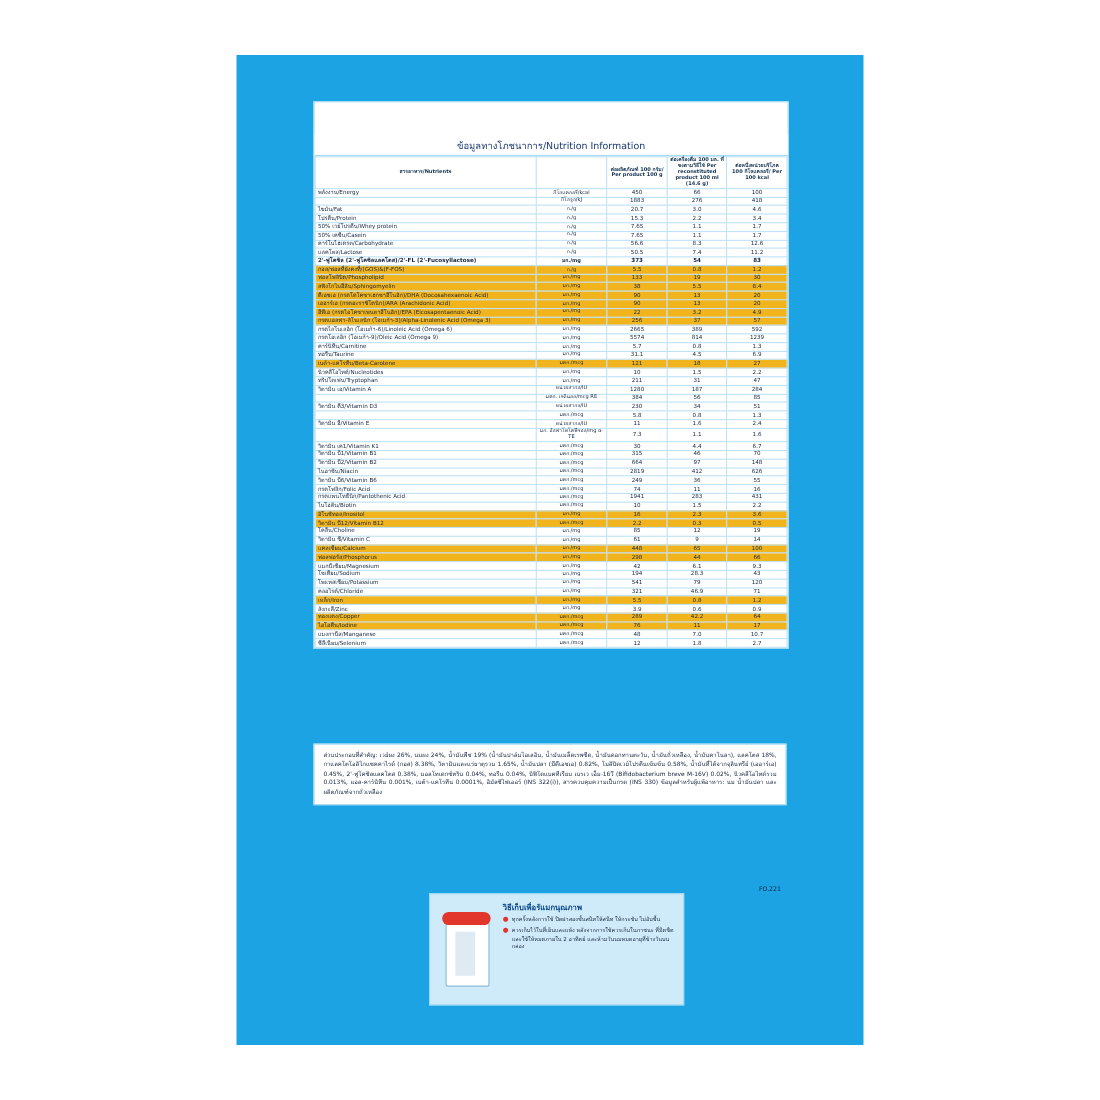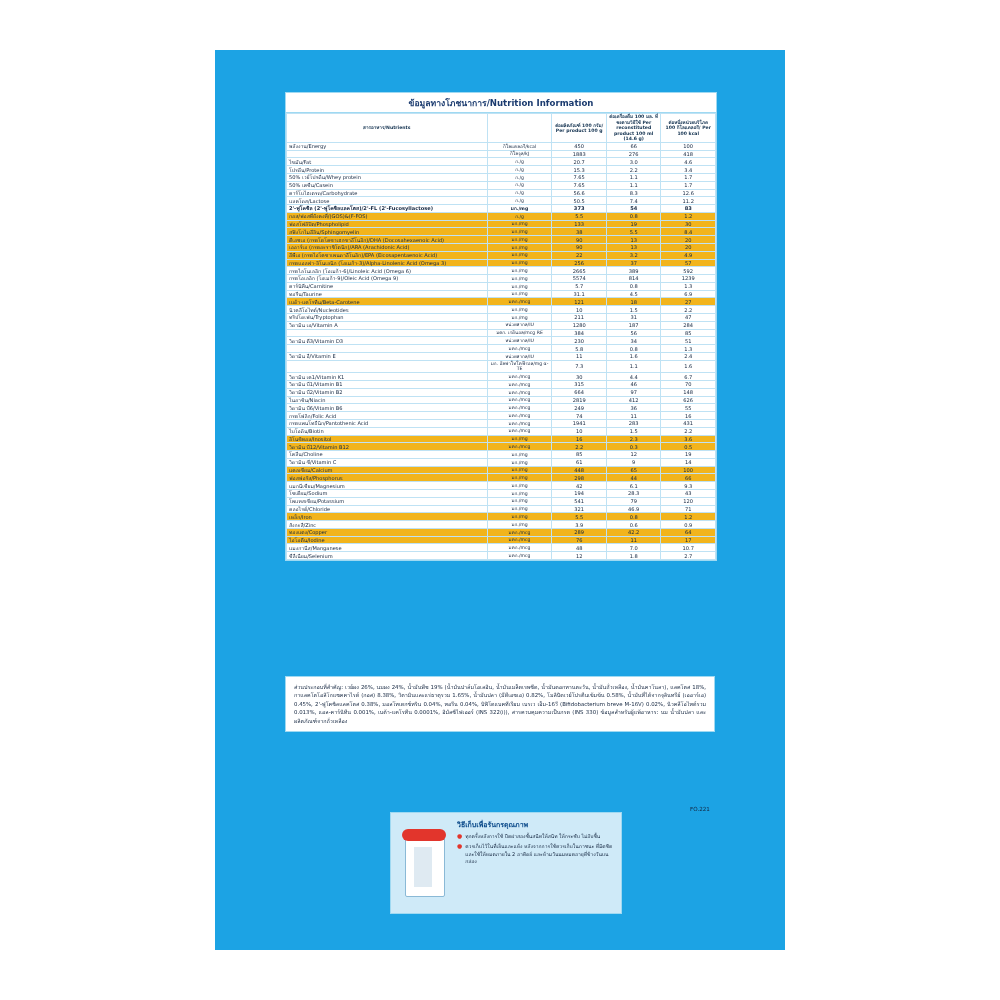--- a/index.html
+++ b/index.html
@@ -1,20 +1,20 @@
 <!DOCTYPE html>
 <html><head>
 <meta charset="utf-8">
 <style>
   html,body{margin:0;padding:0;}
   body{width:1000px;height:1000px;background:#ffffff;font-family:"DejaVu Sans","Liberation Sans",sans-serif;}
   .page{position:relative;width:1000px;height:1000px;background:#ffffff;}
   .panel{position:absolute;left:215px;top:50px;width:570px;height:900px;background:#1ca3e4;}
   .label{position:absolute;left:285px;top:92px;width:430px;background:#ffffff;border:1px solid #9fd9f2;}
-  .title{background:#ffffff;text-align:center;font-weight:bold;font-size:8.6px;color:#1b3b6f;padding:3px 0 2px;border-bottom:1px solid #9fd9f2;}
+  .title{background:#ffffff;text-align:center;font-weight:normal;font-size:8.6px;color:#1b3b6f;padding:3px 0 2px;border-bottom:1px solid #9fd9f2;margin-top:29px;}
   table.nut{width:100%;border-collapse:collapse;font-size:5.1px;color:#13253f;table-layout:fixed;}
   table.nut td,table.nut th{border:0.5px solid #bfe2f4;padding:0.4px 2px;vertical-align:middle;line-height:1.18;}
   .hdr td{font-size:4.6px;text-align:center;font-weight:bold;background:#ffffff;color:#12314f;line-height:1.1;padding:2px 1px;}
   .c-name{width:190px;text-align:left;}
   .c-unit{width:58px;text-align:center;}
   .c-v{width:48px;text-align:center;}
   .row-plain td{background:#ffffff;}
   .row-hl td{background:#f2b41c;}
   .nm{text-align:left;padding-left:3px;}
   .un{text-align:center;font-size:4.6px;}
@@ -432,21 +432,21 @@
   <div class="code">FO.221</div>
 
   <div class="storage">
     <div class="storage-inner">
       <div class="can">
         <div class="can-body"></div>
         <div class="can-strip"></div>
         <div class="can-lid"></div>
       </div>
       <div class="st-text">
-        <div class="st-title">วิธีเก็บเพื่อรันกรดุณภาพ</div>
+        <div class="st-title">วิธีเก็บเพื่อรัแมกนุณภาพ</div>
         <div class="st-item">
             <span class="bullet">●</span>
             <span>ทุกครั้งหลังการใช้ ปิดฝาสองชั้นสนิทให้สนิท ให้กระชับ ไม่อับชื้น</span>
           </div>
         <div class="st-item">
             <span class="bullet">●</span>
             <span>ควรเก็บไว้ในที่เย็นและแห้ง หลังจากการใช้ควรเก็บในภาชนะ ที่มิดชิดและใช้ให้หมดภายใน 2 อาทิตย์ และห้ามวันนมหมดอายุที่ข้างวันบนกล่อง</span>
           </div>
       </div>
     </div>

